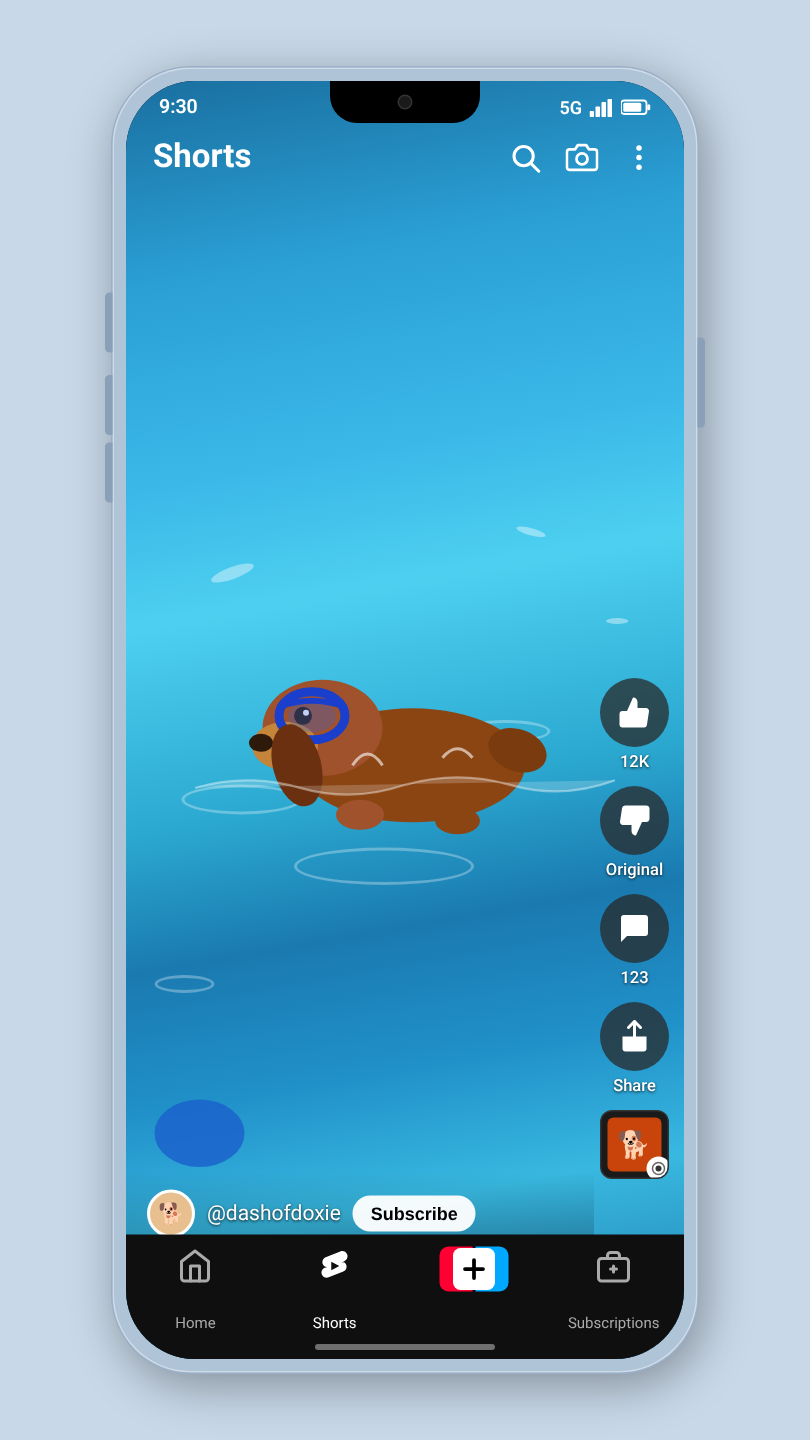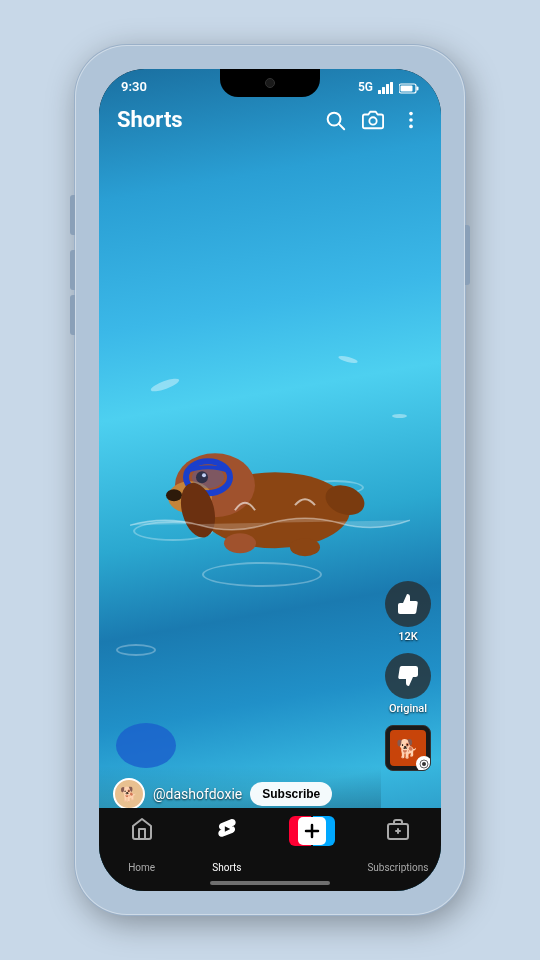--- a/index.html
+++ b/index.html
@@ -12,21 +12,21 @@
       justify-content: center;
       font-family: 'Roboto', Arial, sans-serif;
       overflow: hidden;
     }
 
     .phone-outer {
       width: 390px;
       height: 870px;
       background: #b0c4d8;
       border-radius: 52px;
-      padding: 24px;
+      padding: 9px;
       box-shadow:
         0 0 0 1px #9ab0c8,
         inset 0 0 0 1px rgba(255,255,255,0.4),
         4px 8px 32px rgba(0,0,0,0.35);
       position: relative;
     }
 
     
     .phone-outer::before {
       content: '';
@@ -69,21 +69,21 @@
       padding: 10px 22px 4px;
       color: #fff;
       font-size: 13px;
       font-weight: 600;
       position: absolute;
       top: 0; left: 0; right: 0;
       z-index: 10;
     }
     .status-right {
       display: flex;
-      align-items: flex-end;
+      align-items: center;
       gap: 5px;
     }
 
     
     .top-bar {
       display: flex;
       align-items: center;
       justify-content: space-between;
       padding: 38px 18px 10px;
       position: absolute;
@@ -501,21 +501,39 @@
           <div class="action-btn">
             <div class="action-icon-circle">
               <svg width="24" height="24" viewBox="0 0 24 24" fill="white">
                 <path d="M10 15v4a3 3 0 0 0 3 3l4-9V2H5.72a2 2 0 0 0-2 1.7l-1.38 9a2 2 0 0 0 2 2.3H10z"></path>
                 <path d="M17 2h2.67A2.31 2.31 0 0 1 22 4v7a2.31 2.31 0 0 1-2.33 2H17" fill="white"></path>
               </svg>
             </div>
             <span class="action-label">Original</span>
           </div>
 
-
+          <div class="action-btn">
+            <div class="action-icon-circle">
+              <svg width="24" height="24" viewBox="0 0 24 24" fill="white">
+                <path d="M21 15a2 2 0 0 1-2 2H7l-4 4V5a2 2 0 0 1 2-2h14a2 2 0 0 1 2 2z"></path>
+              </svg>
+            </div>
+            <span class="action-label">123</span>
+          </div>
+
+          <div class="action-btn">
+            <div class="action-icon-circle">
+              <svg width="24" height="24" viewBox="0 0 24 24" fill="white">
+                <path d="M4 12v8a2 2 0 0 0 2 2h12a2 2 0 0 0 2-2v-8"></path>
+                <polyline points="16 6 12 2 8 6" stroke="white" stroke-width="2" fill="none" stroke-linecap="round" stroke-linejoin="round"></polyline>
+                <line x1="12" y1="2" x2="12" y2="15" stroke="white" stroke-width="2" stroke-linecap="round"></line>
+              </svg>
+            </div>
+            <span class="action-label">Share</span>
+          </div>
 
 
           <div class="action-btn">
             <div class="music-thumb">
               <div class="music-thumb-inner">🐕</div>
               <div class="music-thumb-badge">
                 <svg width="10" height="10" viewBox="0 0 10 10">
                   <circle cx="5" cy="5" r="4" fill="none" stroke="#666" stroke-width="1"></circle>
                   <circle cx="5" cy="5" r="2" fill="#333"></circle>
                 </svg>

